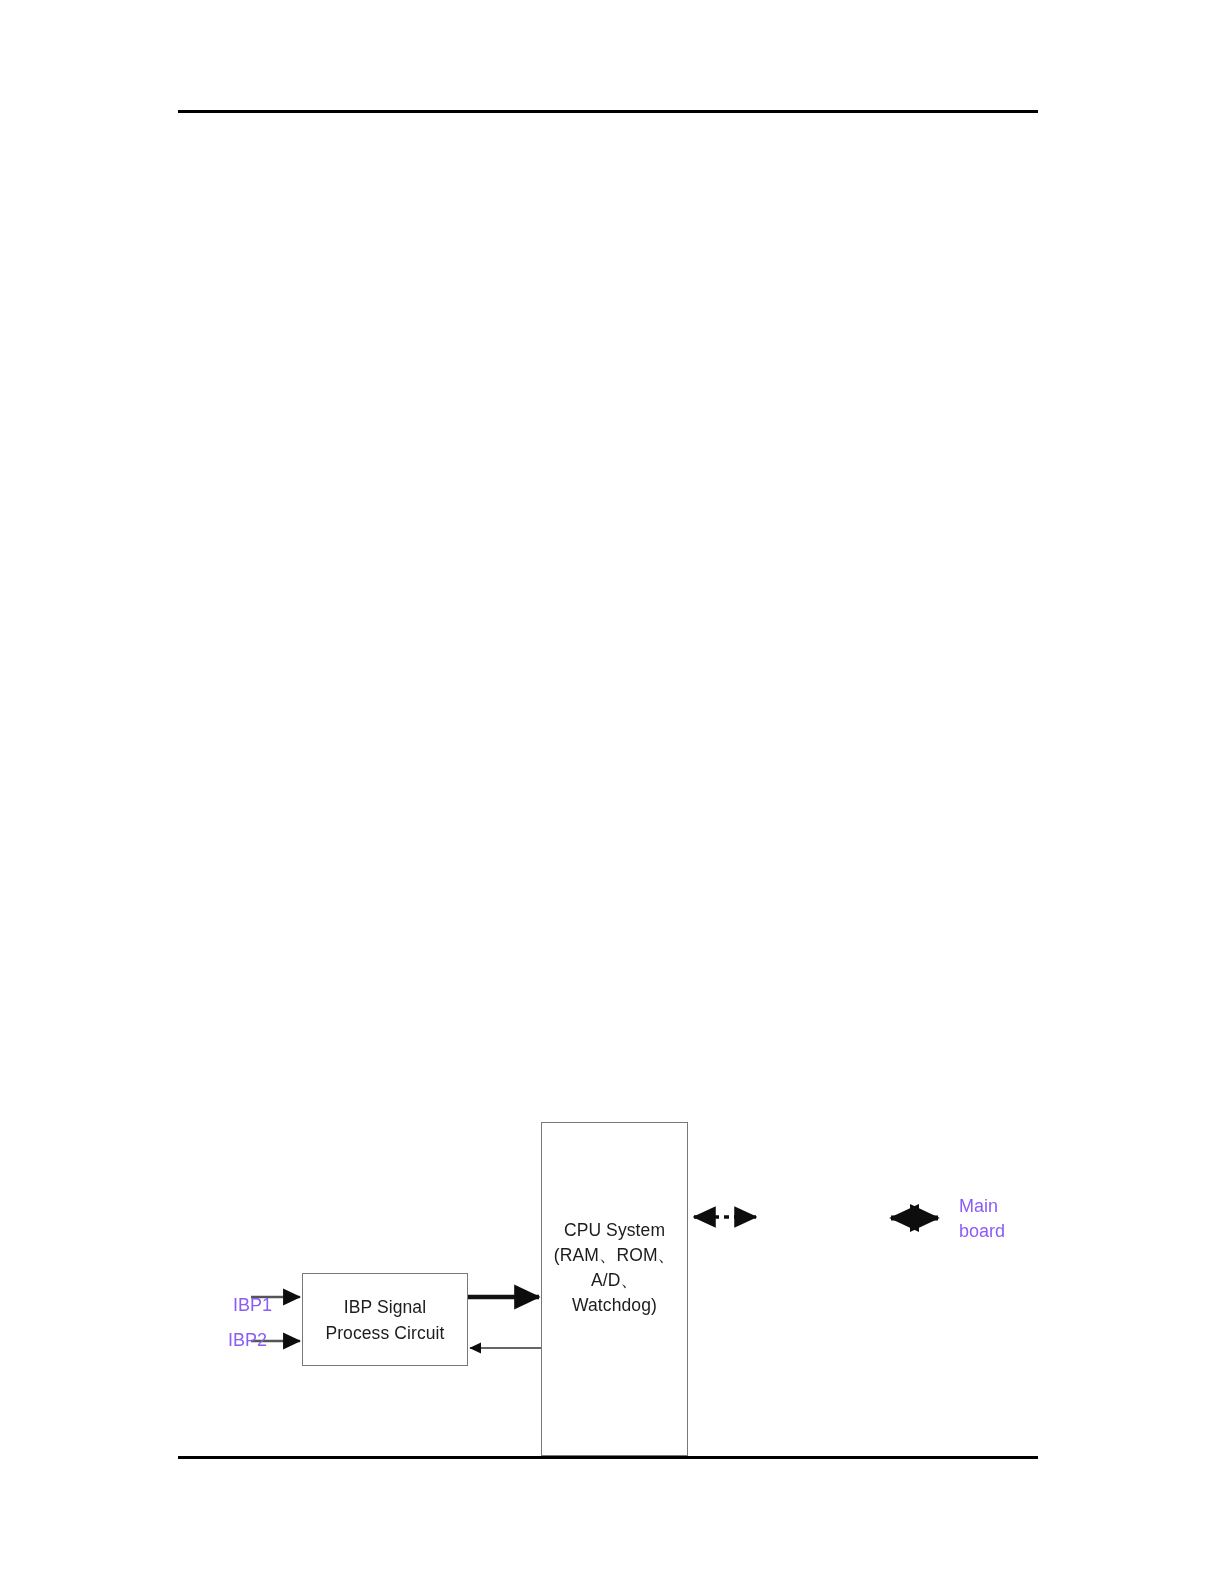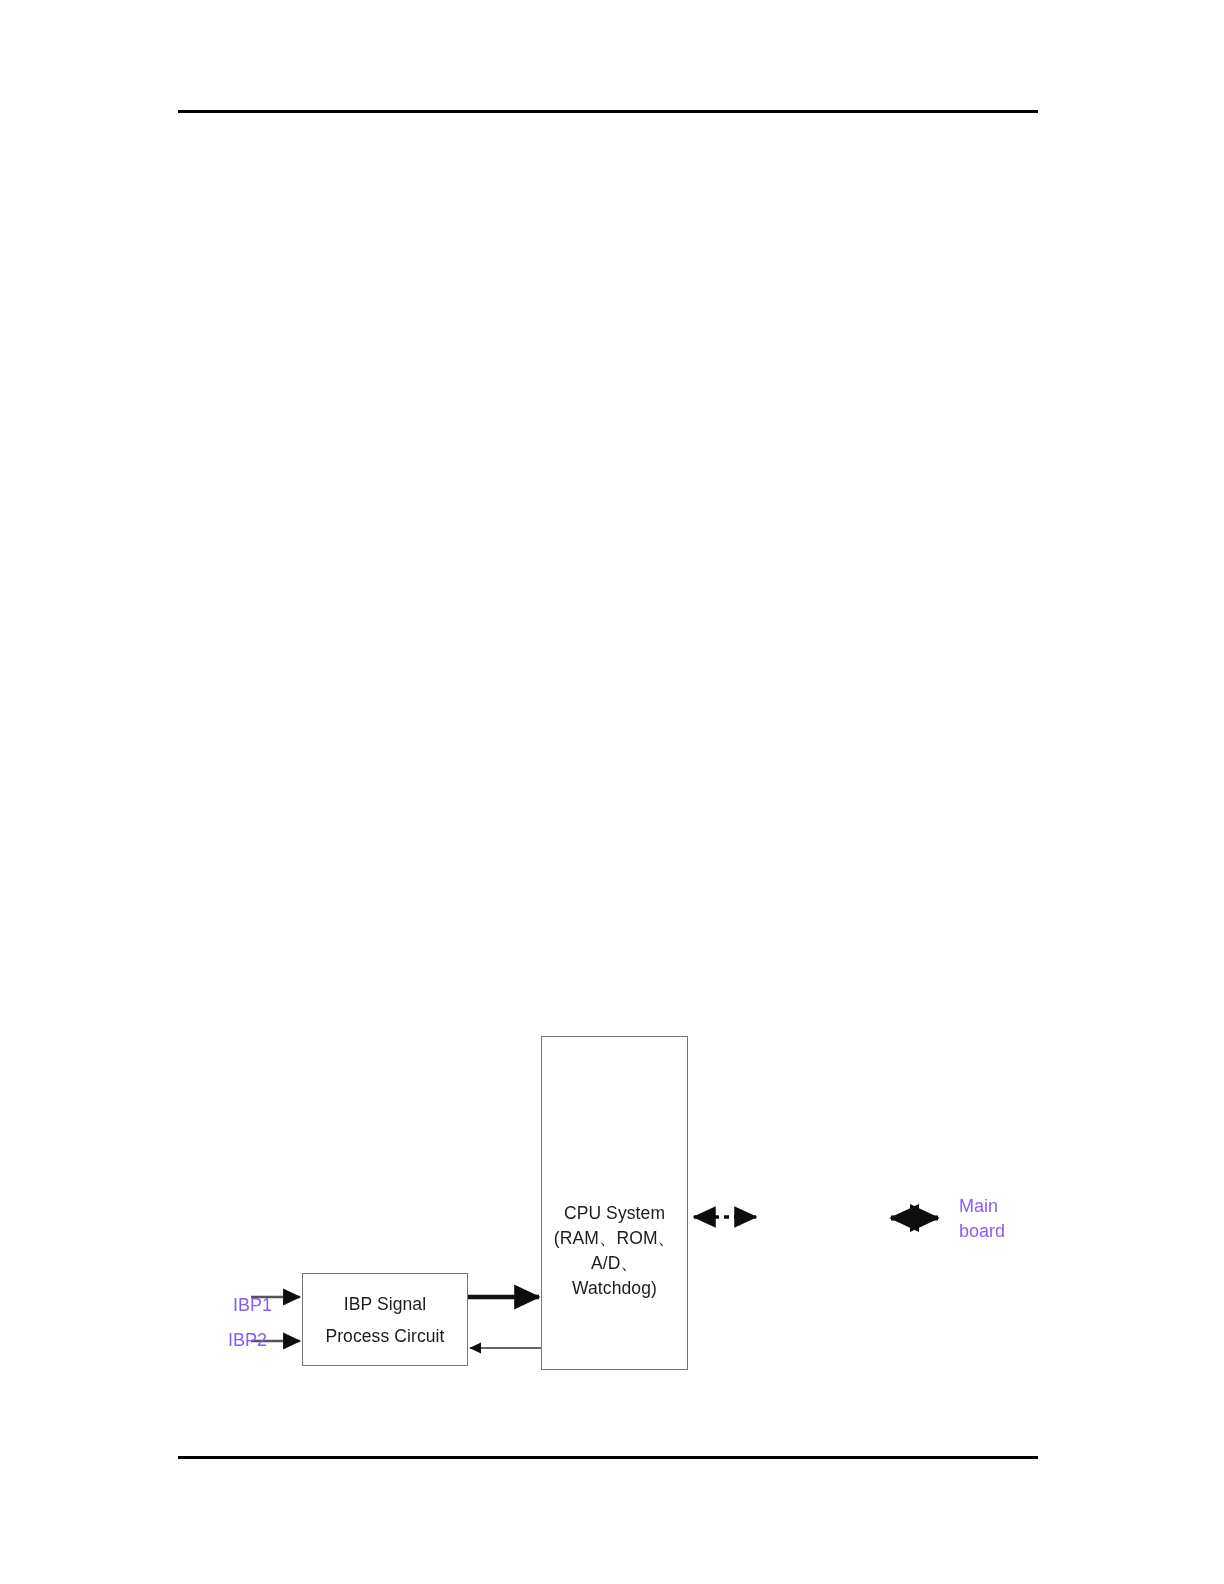--- a/index.html
+++ b/index.html
@@ -74,24 +74,24 @@
     color: #1c1c1c;
     font-size: 17.5px;
     line-height: 25px;
     letter-spacing: 0.1px;
     white-space: pre-line;
     padding: 0 2px;
   }
 
   #cpu-block {
     left: 541px;
-    top: 1036px;
+    top: 1122px;
     width: 147px;
     height: 334px;
-    align-items: center;
+    align-items: flex-start;
   }
   #cpu-block .block-label {
     margin-top: 95px;
   }
 
   #power-block {
     left: 762px;
     top: 1162px;
     width: 123px;
     height: 132px;
@@ -100,21 +100,21 @@
     line-height: 26px;
   }
 
   #ibp-block {
     left: 302px;
     top: 1273px;
     width: 166px;
     height: 93px;
   }
   #ibp-block .block-label {
-    line-height: 32px;
+    line-height: 26px;
   }
 
   
   .free-label {
     position: absolute;
     color: #8b5cf6;
     font-size: 18px;
     line-height: 25px;
     white-space: pre-line;
   }

